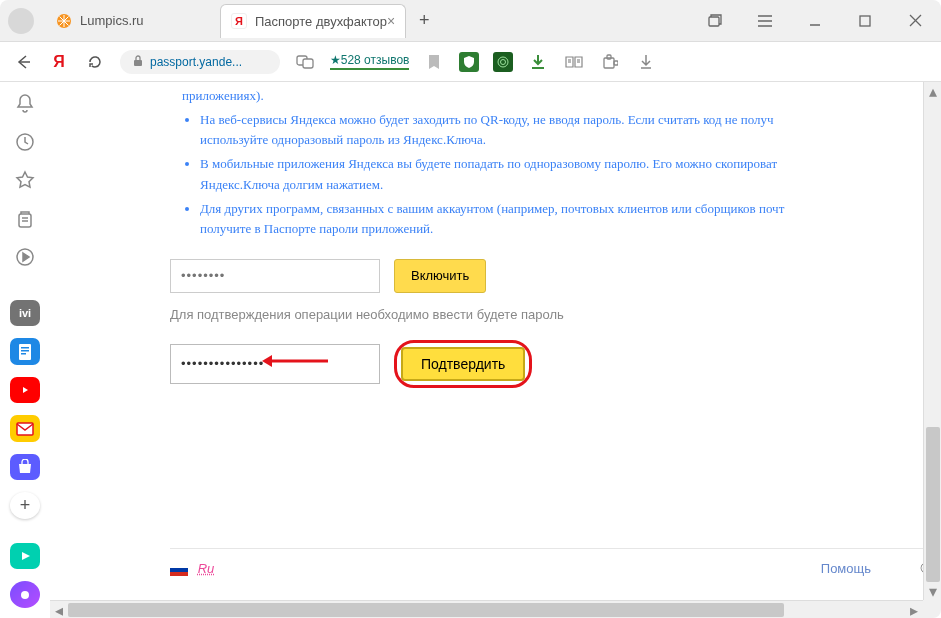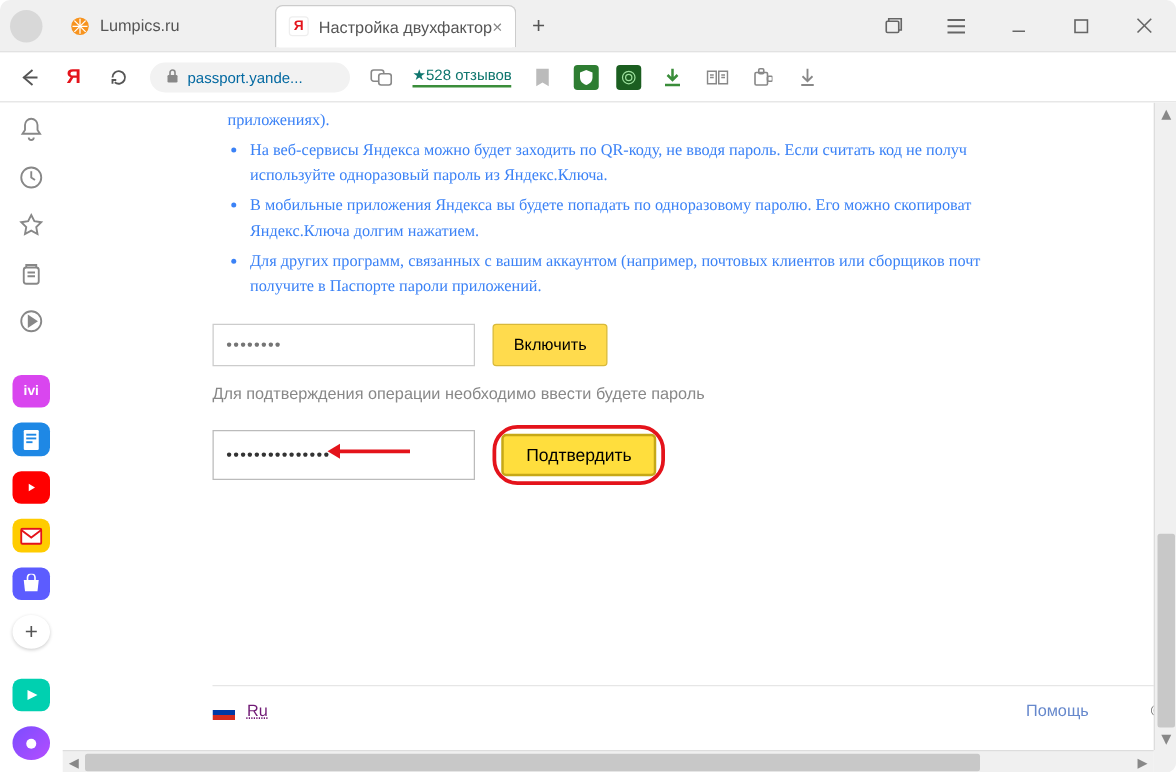--- a/index.html
+++ b/index.html
@@ -235,21 +235,21 @@
     display: flex;
     align-items: center;
     font-size: 13px;
   }
   .flag {
     width: 18px; height: 12px;
     display: inline-block;
     margin-right: 6px;
     vertical-align: middle;
   }
-  .lang-link { color: #701a75; text-decoration: underline dotted; }
+  .lang-link { color: #ec4899; text-decoration: underline dotted; font-style: italic; }
   .help-link {
     margin-left: auto;
     margin-right: 70px;
     color: #6688cc;
   }
   .copy { color: #666; position: absolute; right: 0; }
   .scrollbar-h {
     position: absolute;
     bottom: 0; left: 0; right: 18px;
     height: 18px;
@@ -312,21 +312,21 @@
               <line x1="3.5" y1="3.5" x2="12.5" y2="12.5"></line>
               <line x1="12.5" y1="3.5" x2="3.5" y2="12.5"></line>
             </g>
           </svg>
       </span>
       <span>Lumpics.ru</span>
     </div>
 
     <div class="tab active">
       <span class="tab-favicon" style="background:#fff;border:1px solid #eee;border-radius:3px;color:#e4131b;font-weight:bold;font-size:11px;">Я</span>
-      <span style="overflow:hidden;white-space:nowrap;">Настройка двухфактор</span>
+      <span style="overflow:hidden;white-space:nowrap;">Паспорте двухфактор</span>
       <span class="tab-close">×</span>
     </div>
 
     <div class="newtab-btn">+</div>
 
     <div class="win-controls">
       <div class="win-btn">
         <svg width="16" height="16" viewBox="0 0 16 16" fill="none" stroke="#666" stroke-width="1.3">
             <rect x="2" y="4" width="10" height="9" rx="1"></rect>
             <path d="M4 4 V2 H14 V11 H12"></path>
@@ -463,21 +463,21 @@
             <line x1="6" y1="12" x2="12" y2="12"></line>
           </svg>
       </div>
       <div class="rail-icon">
         <svg width="20" height="20" viewBox="0 0 20 20" fill="none" stroke="#888" stroke-width="1.5">
             <circle cx="10" cy="10" r="8"></circle>
             <path d="M8 6 l6 4 -6 4 Z" fill="#888"></path>
           </svg>
       </div>
       <div style="height:6px;"></div>
-      <div class="rail-tile" style="background:#d946ef;color:#fff;font-size:11px;font-weight:bold;">ivi</div>
+      <div class="rail-tile" style="background:#737373;color:#fff;font-size:11px;font-weight:bold;">ivi</div>
       <div class="rail-tile" style="background:#1e88e5;">
         <svg width="16" height="18" viewBox="0 0 16 18" fill="#fff">
             <rect x="2" y="1" width="12" height="16" rx="1"></rect>
             <rect x="4" y="4" width="8" height="1.5" fill="#1e88e5"></rect>
             <rect x="4" y="7" width="8" height="1.5" fill="#1e88e5"></rect>
             <rect x="4" y="10" width="5" height="1.5" fill="#1e88e5"></rect>
           </svg>
       </div>
       <div class="rail-tile" style="background:#ff0000;">
         <svg width="18" height="14" viewBox="0 0 18 14" fill="#fff">

